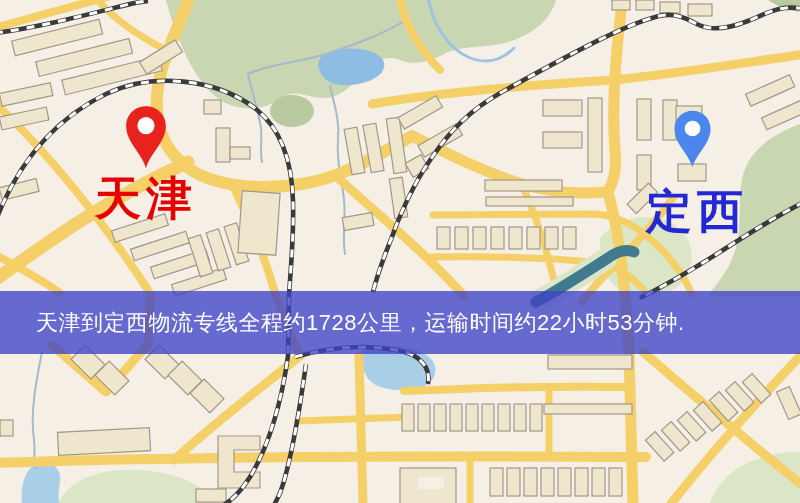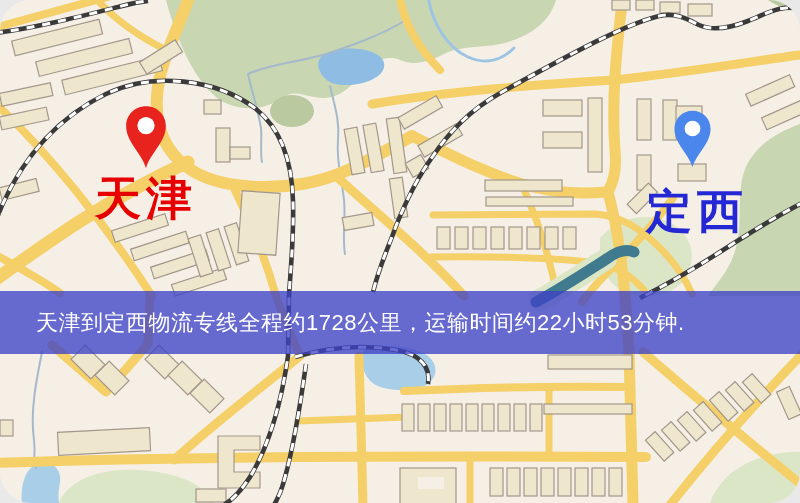--- a/index.html
+++ b/index.html
@@ -1,20 +1,19 @@
 <!DOCTYPE html>
 <html style="--map-bg: #f5efe6; --road: #f5cf67; --park: #c9d6b2; --park-light: #dbe6c6; --park-dark: #b9c9a0; --water: #8fbce2; --water-light: #a9cfe8; --river-teal: #3f7a8e; --building: #efe7cd; --building-line: #a3978b; --railway: #3a3a3a; --pin-red: #e8231d; --pin-blue: #4a86ec; --label-red: #e60000; --label-blue: #2428d4; --banner-bg: rgba(62,66,198,0.78); --banner-text: #ffffff;"><head>
 <meta charset="utf-8">
 <style>
   html,body{margin:0;padding:0;background:#e9e9e9;}
   #stage{
     position:relative;width:800px;height:503px;overflow:hidden;
     font-family:"Liberation Sans",sans-serif;
     background:var(--map-bg,#f5efe6);
-    border-radius:31px;
   }
   svg.map{position:absolute;left:0;top:0;display:block;}
   .pk{fill:var(--park,#c9d6b2);stroke:none;}
   .pk-light{fill:var(--park-light,#dbe6c6);}
   .pk-dark{fill:var(--park-dark,#b9c9a0);}
   .wt{fill:var(--water,#8fbce2);}
   .wt-light{fill:var(--water-light,#a9cfe8);}
   .stream{fill:none;stroke:#a4bacb;stroke-width:2;stroke-linecap:round;}
   .stream-b{fill:none;stroke:#9ec4e4;stroke-width:3;stroke-linecap:round;}
   .riverbank{fill:none;stroke:var(--park-light,#dbe6c6);stroke-width:22;stroke-linecap:round;}

